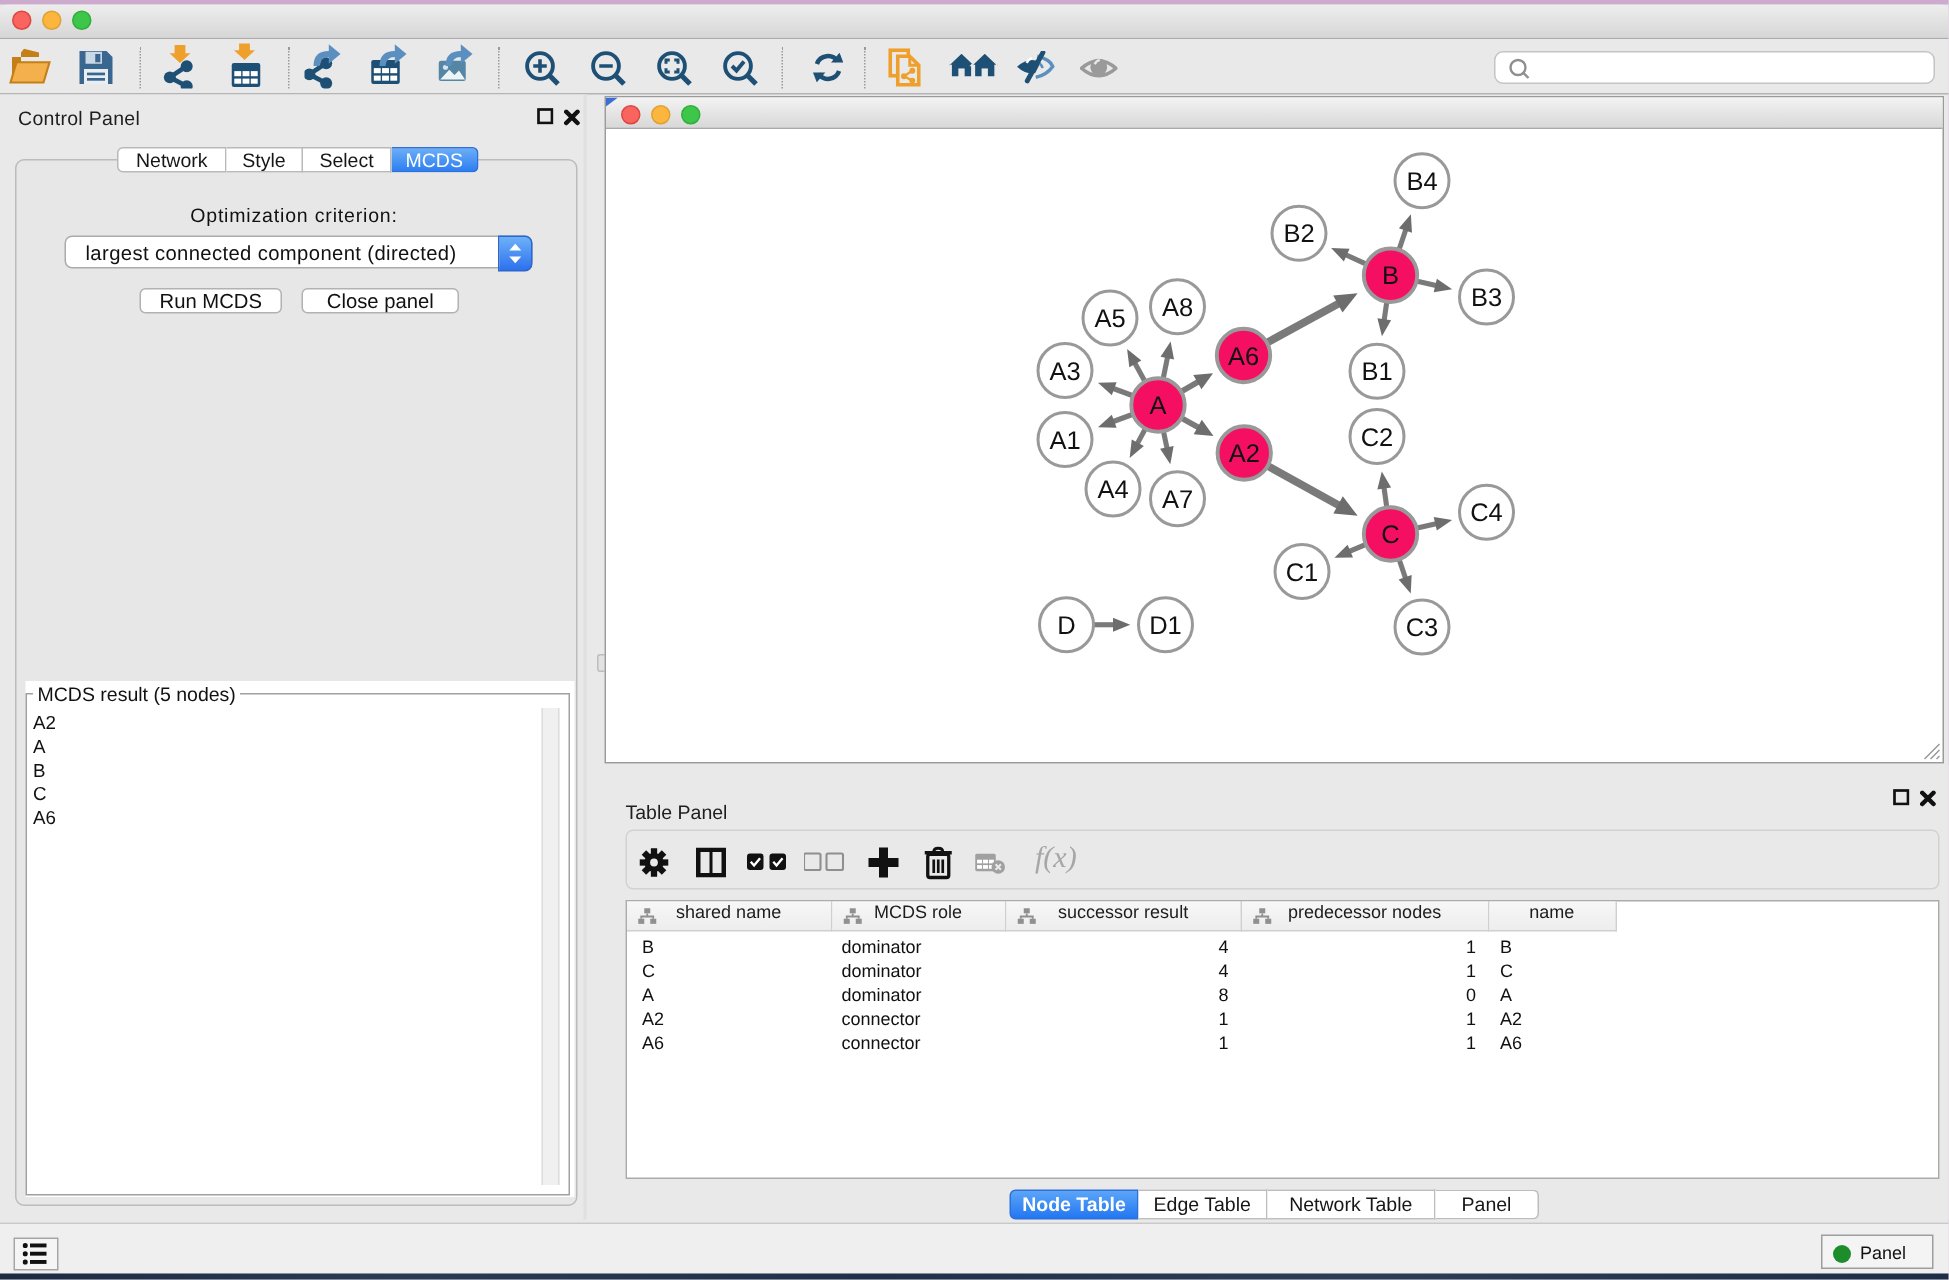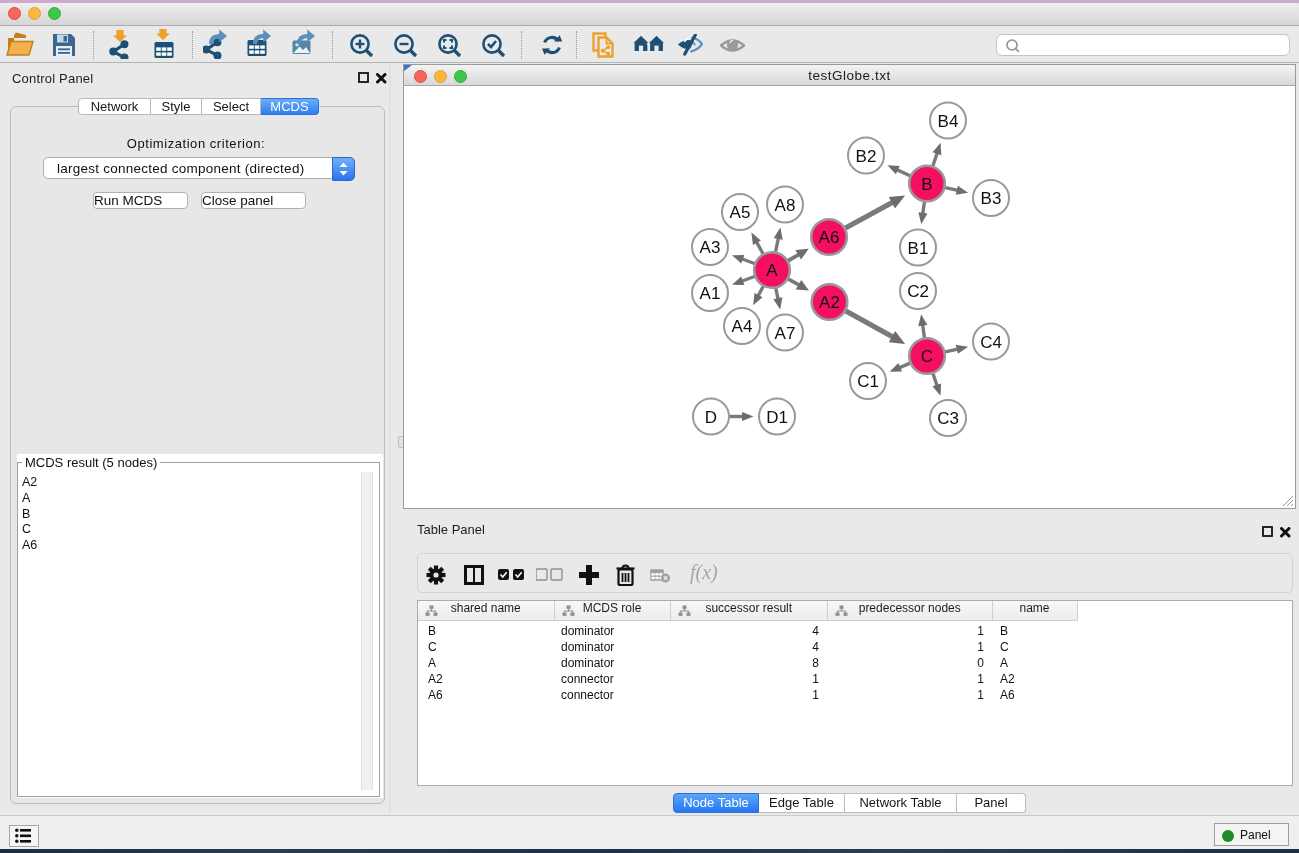--- a/index.html
+++ b/index.html
@@ -44,21 +44,21 @@
   #opt-label{position:absolute;left:0;top:0px;width:100%;text-align:center;
        font-size:13px;letter-spacing:0.55px;color:#111;}
   #combo{position:absolute;left:43px;top:94px;width:310px;height:20px;
        background:#fff;border:1px solid #ababab;border-radius:5px;}
   #combo .txt{position:absolute;left:13px;top:3px;font-size:13.5px;letter-spacing:0.25px;color:#111;}
   #combo .btn{position:absolute;right:-1px;top:-1px;width:21px;height:22px;
        background:linear-gradient(#6db1f9,#2d71ee);border:1px solid #2d66cc;
        border-radius:0 5px 5px 0;}
   .pbtn{position:absolute;height:15px;background:#fff;
        border:1px solid #b2b2b2;border-radius:4px;font-size:13.5px;color:#111;
-       line-height:15px;}
+       text-align:center;line-height:15px;}
   #fswhite{position:absolute;left:17px;top:391px;width:366px;height:344px;
        background:#fff;}
   #fieldset{position:absolute;left:0px;top:8px;width:361px;height:333px;
        border:1px solid #a0a0a0;}
   #fs-legend{position:absolute;left:4px;top:-8px;background:#fff;
        padding:0 3px;font-size:13px;color:#111;}
   #listbox{position:absolute;left:1px;top:9px;width:359px;height:331px;}
   #listbox .sb{position:absolute;left:343px;top:9px;width:10px;height:318px;
        background:#f0f0f0;border-left:1px solid #dedede;border-right:1px solid #dedede;}
   #listbox .li{position:absolute;left:4px;font-size:12.5px;color:#111;}
@@ -69,36 +69,36 @@
        background:linear-gradient(#f3f3f3,#d8d8d8);
        border-bottom:1px solid #a8a8a8;box-sizing:border-box;}
   #iwin-tb .t1{left:10px;top:5px;background:#f9645e;border:0.5px solid #dd4741;}
   #iwin-tb .t2{left:30px;top:5px;background:#fcb63d;border:0.5px solid #dfa133;}
   #iwin-tb .t3{left:50px;top:5px;background:#3dc649;border:0.5px solid #2fae3b;}
   #iwin-title{position:absolute;top:3px;left:0;width:100%;text-align:center;
        font-size:13.5px;letter-spacing:0.5px;color:#222;}
   
   #tpanel{position:absolute;left:396px;top:510px;width:903px;height:303px;
        background:#e9e9e9;}
-  #tp-title{position:absolute;left:21px;top:12px;font-size:13px;color:#1e1e1e;}
+  #tp-title{position:absolute;left:21px;top:24px;font-size:13px;color:#1e1e1e;}
   #tp-toolbar{position:absolute;left:21px;top:43px;width:874px;height:38px;
        background:#e9e9e9;border:1px solid #d2d2d2;border-radius:5px;}
   #tp-table{position:absolute;left:21px;top:90px;width:874px;height:184px;
        background:#fff;border:1px solid #ababab;}
   .th{position:absolute;top:0;height:19px;background:linear-gradient(#f7f7f7,#ededed);
       border-right:1px solid #cfcfcf;border-bottom:1px solid #cfcfcf;
       font-size:12px;color:#1c1c1c;text-align:center;line-height:15px;}
   .td{position:absolute;font-size:12px;color:#111;height:16px;line-height:16px;}
   #tp-tabs{left:277px;top:283px;}
   .tab2{height:18px;line-height:18px;font-size:13px;color:#161616;
        background:#ffffff;border:1px solid #bdbdbd;border-left:none;
        text-align:center;padding:0;}
   .tab2.first{border-left:1px solid #bdbdbd;border-radius:4px 0 0 4px;}
   .tab2.last{border-radius:0 4px 4px 0;}
-  .tab2.sel{background:linear-gradient(#5ba5f7,#2377f2);color:#fff;border-color:#2e70d8;}
+  .tab2.sel{background:linear-gradient(#5ba5f7,#2377f2);color:#fff;border-color:#2e70d8;font-weight:bold;}
   
   #statusbar{position:absolute;left:0;top:815px;width:1299px;height:33px;
        background:#efefef;border-top:1px solid #c9c9c9;}
   #listbtn{position:absolute;left:9px;top:9px;width:28px;height:20px;
        background:#f5f5f5;border:1px solid #a5a5a5;}
   #membtn{position:absolute;left:1214px;top:7px;width:73px;height:21px;
        background:#f4f4f4;border:1px solid #9e9e9e;font-size:12px;color:#111;}
   #membtn .dot{position:absolute;left:7px;top:5.5px;width:12px;height:12px;
        border-radius:50%;background:#1d8d2c;}
   #membtn .lbl{position:absolute;left:25px;top:4px;}
@@ -298,21 +298,20 @@
     </div>
   </div>
 
   <div class="abs" style="left:397.5px;top:436px;width:5px;height:10px;background:#e2e2e2;border:1px solid #bdbdbd;border-radius:2px;"></div>
   <div class="abs" style="left:845px;top:511.5px;width:10px;height:5px;background:#e2e2e2;border:1px solid #bdbdbd;border-radius:2px;"></div>
   <div id="iwin">
     <div id="iwin-tb">
       <div class="tl t1"></div>
         <div class="tl t2"></div>
         <div class="tl t3"></div>
-      <div id="iwin-title">testGlobe.txt</div>
     </div>
     <svg class="abs" style="right:1px;bottom:1px" width="12" height="12" viewBox="0 0 12 12">
         <path d="M11 1 L1 11 M11 5 L5 11 M11 9 L9 11" stroke="#9a9a9a" stroke-width="1"></path>
       </svg>
     <svg class="abs" style="left:0;top:0" width="8" height="6" viewBox="0 0 8 6">
         <path d="M0 0 L8 0 L0 6 Z" fill="#3b6fd4"></path>
       </svg>
   </div>
   <svg class="abs" style="left:404px;top:85px" width="892" height="423" viewBox="404 85 892 423">
 <line x1="765.7" y1="258.6" x2="755.9" y2="240.9" stroke="#7a7a7a" stroke-width="3.4"></line>

